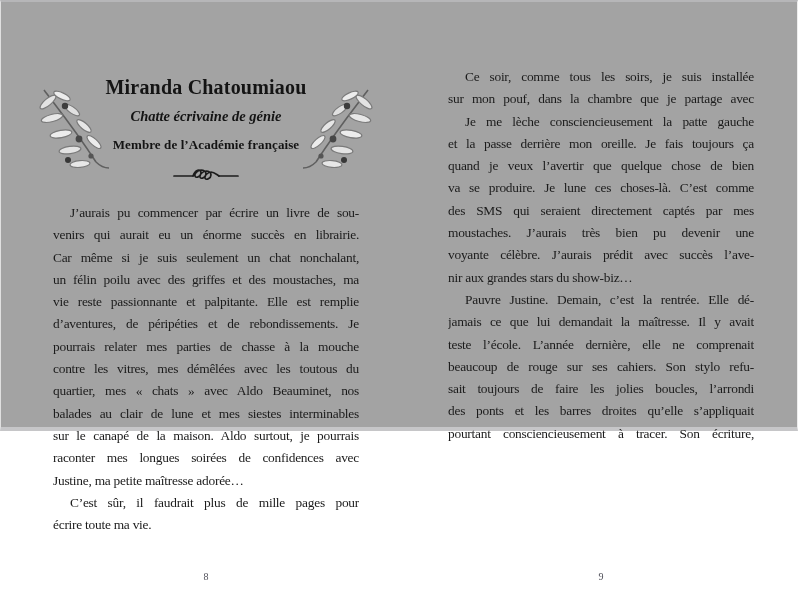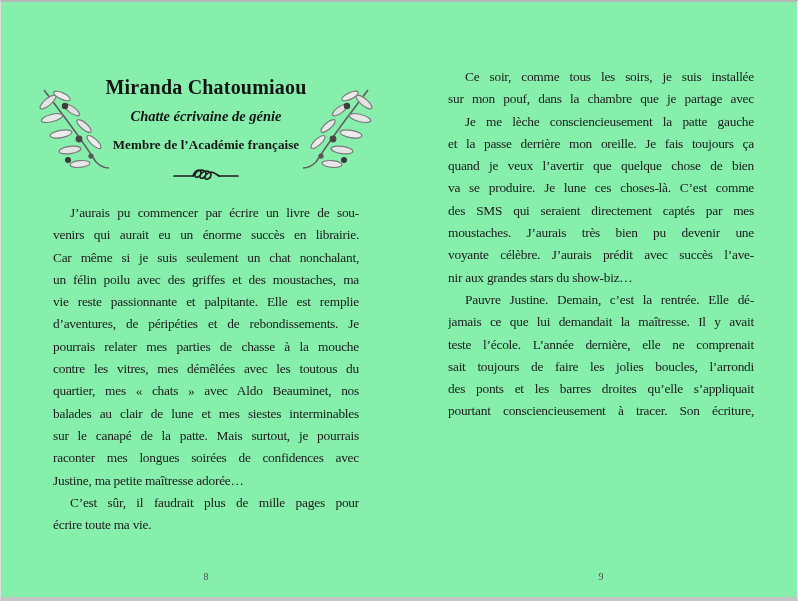--- a/index.html
+++ b/index.html
@@ -2,22 +2,22 @@
 <html><head>
 <meta charset="utf-8">
 <style>
   html,body{margin:0;padding:0;}
   body{
     width:798px;height:601px;overflow:hidden;
     background:#ffffff;
     font-family:"Liberation Serif", serif;
   }
   .spread{
-    position:relative;width:798px;height:601px;box-sizing:border-box;
-    background:#86efac;
+    position:relative;width:798px;height:431px;box-sizing:border-box;
+    background:#a3a3a3;
     border-top:2px solid #b6b6b8;
     border-bottom:4px solid #c6c6c8;
     border-left:1px solid #e0e0e0;
     border-right:1px solid #ededed;
   }
   .page{position:absolute;top:0;height:595px;width:306px;}
   .page.left{left:52px;}
   .page.right{left:447px;}
 
   
@@ -119,21 +119,21 @@
           <div class="line first">J’aurais pu commencer par écrire un livre de sou-</div>
           <div class="line">venirs qui aurait eu un énorme succès en librairie.</div>
           <div class="line">Car même si je suis seulement un chat nonchalant,</div>
           <div class="line">un félin poilu avec des griffes et des moustaches, ma</div>
           <div class="line">vie reste passionnante et palpitante. Elle est remplie</div>
           <div class="line">d’aventures, de péripéties et de rebondissements. Je</div>
           <div class="line">pourrais relater mes parties de chasse à la mouche</div>
           <div class="line">contre les vitres, mes démêlées avec les toutous du</div>
           <div class="line">quartier, mes « chats » avec Aldo Beauminet, nos</div>
           <div class="line">balades au clair de lune et mes siestes interminables</div>
-          <div class="line">sur le canapé de la patte. Mais surtout, je pourrais</div>
+          <div class="line">sur le canapé de la maison. Aldo surtout, je pourrais</div>
           <div class="line">raconter mes longues soirées de confidences avec</div>
           <div class="line lastline">Justine, ma petite maîtresse adorée…</div>
         </div>
         <div class="para">
           <div class="line first">C’est sûr, il faudrait plus de mille pages pour</div>
           <div class="line lastline">écrire toute ma vie.</div>
         </div>
       </div>
 
     <div class="pagenum">8</div>
@@ -152,20 +152,21 @@
           <div class="line">va se produire. Je lune ces choses-là. C’est comme</div>
           <div class="line">des SMS qui seraient directement captés par mes</div>
           <div class="line">moustaches. J’aurais très bien pu devenir une</div>
           <div class="line">voyante célèbre. J’aurais prédit avec succès l’ave-</div>
           <div class="line lastline">nir aux grandes stars du show-biz…</div>
         </div>
         <div class="para">
           <div class="line first">Pauvre Justine. Demain, c’est la rentrée. Elle dé-</div>
           <div class="line">jamais ce que lui demandait la maîtresse. Il y avait</div>
           <div class="line">teste l’école. L’année dernière, elle ne comprenait</div>
+          <div class="line">beaucoup de rouge sur ses cahiers. Son stylo refu-</div>
           <div class="line">sait toujours de faire les jolies boucles, l’arrondi</div>
           <div class="line">des ponts et les barres droites qu’elle s’appliquait</div>
           <div class="line">pourtant consciencieusement à tracer. Son écriture,</div>
         </div>
       </div>
     <div class="pagenum">9</div>
   </section>
 
 </div>
 

